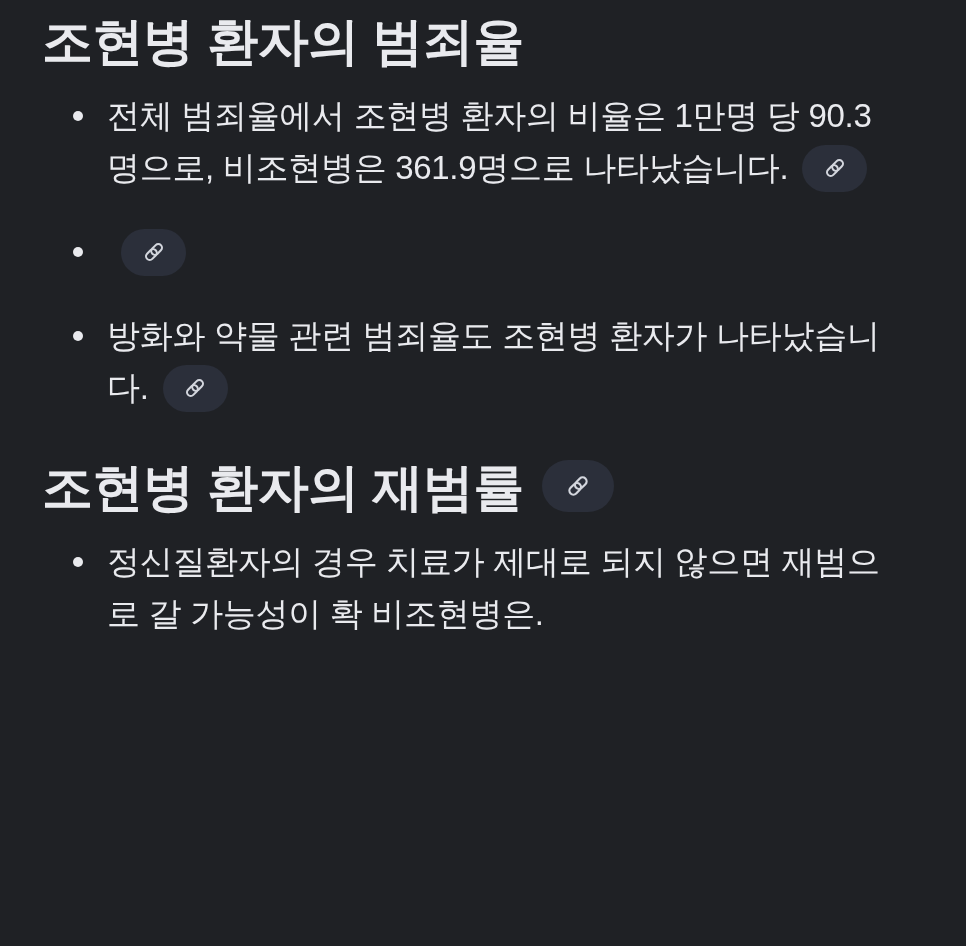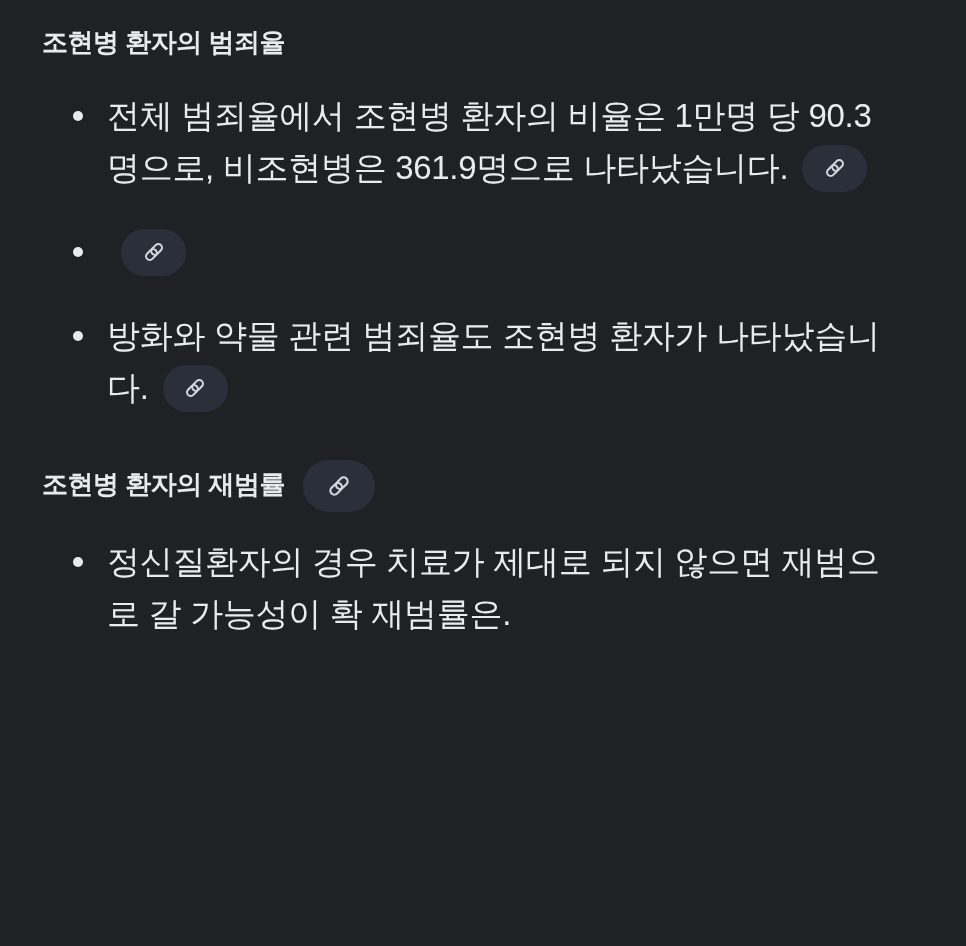--- a/index.html
+++ b/index.html
@@ -12,23 +12,23 @@
     width: 966px;
     height: 946px;
     box-sizing: border-box;
     background: #1f2125;
     color: #e9eaee;
     padding: 18px 58px 20px 42px;
     overflow: hidden;
   }
   .section-heading {
     display: flex;
-    align-items: flex-start;
+    align-items: flex-end;
     gap: 18px;
-    font-size: 26px;
+    font-size: 51px;
     font-weight: 700;
     line-height: 48px;
     margin: 0 0 24px 0;
     letter-spacing: -0.5px;
   }
   section { margin-bottom: 46px; }
   section + section { margin-top: 24px; }
   ul.bullets {
     list-style: none;
     margin: 0;
@@ -121,17 +121,17 @@
           <button class="link-pill heading-pill">
             <svg viewBox="0 0 24 24" width="28" height="28" fill="none" stroke="#d3d6dd" stroke-width="1.9">
               <g transform="rotate(-45 12 12)">
                 <rect x="3.0" y="8.6" width="11.2" height="6.8" rx="3.4"></rect>
                 <rect x="9.8" y="8.6" width="11.2" height="6.8" rx="3.4"></rect>
               </g>
             </svg>
           </button>
         </h2>
         <ul class="bullets">
-          <li><span>정신질환자의 경우 치료가 제대로 되지 않으면 재범으로 갈 가능성이 확 재범률은.</span></li>
+          <li><span>정신질환자의 경우 치료가 제대로 되지 않으면 재범으로 갈 가능성이 확 비조현병은.</span></li>
         </ul>
       </section>
     </div>
 </main>
 
 </body></html>

